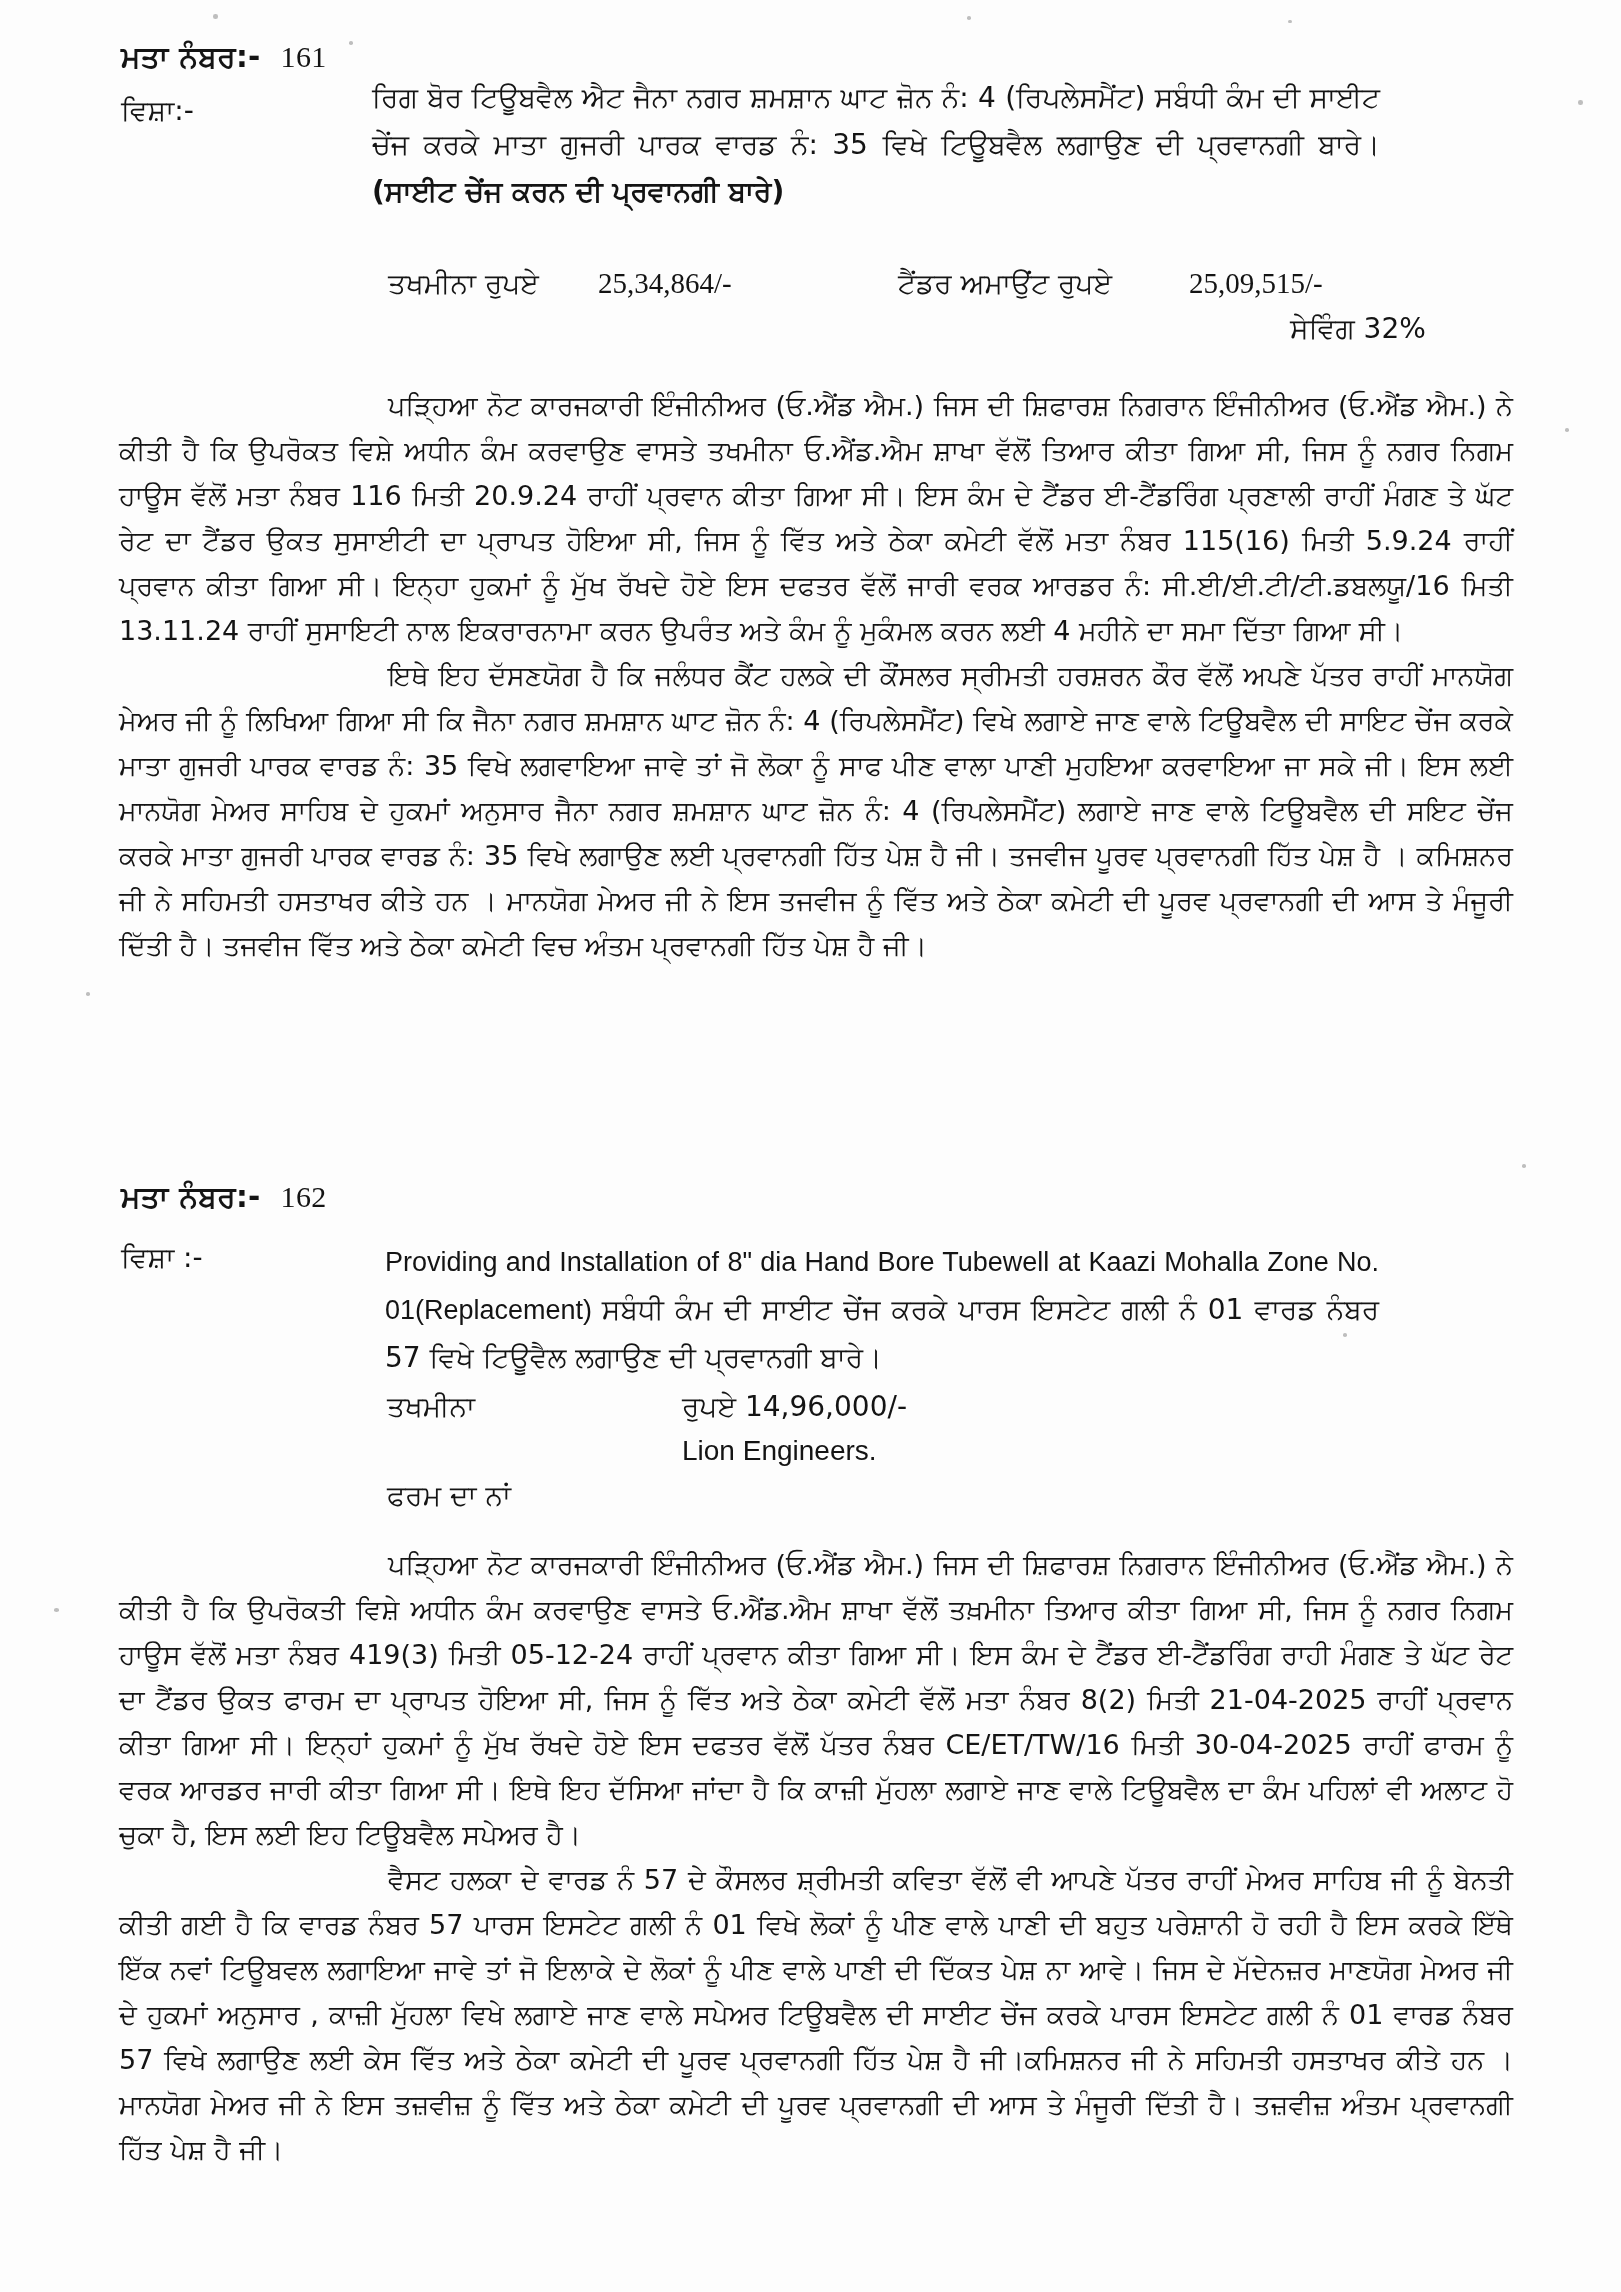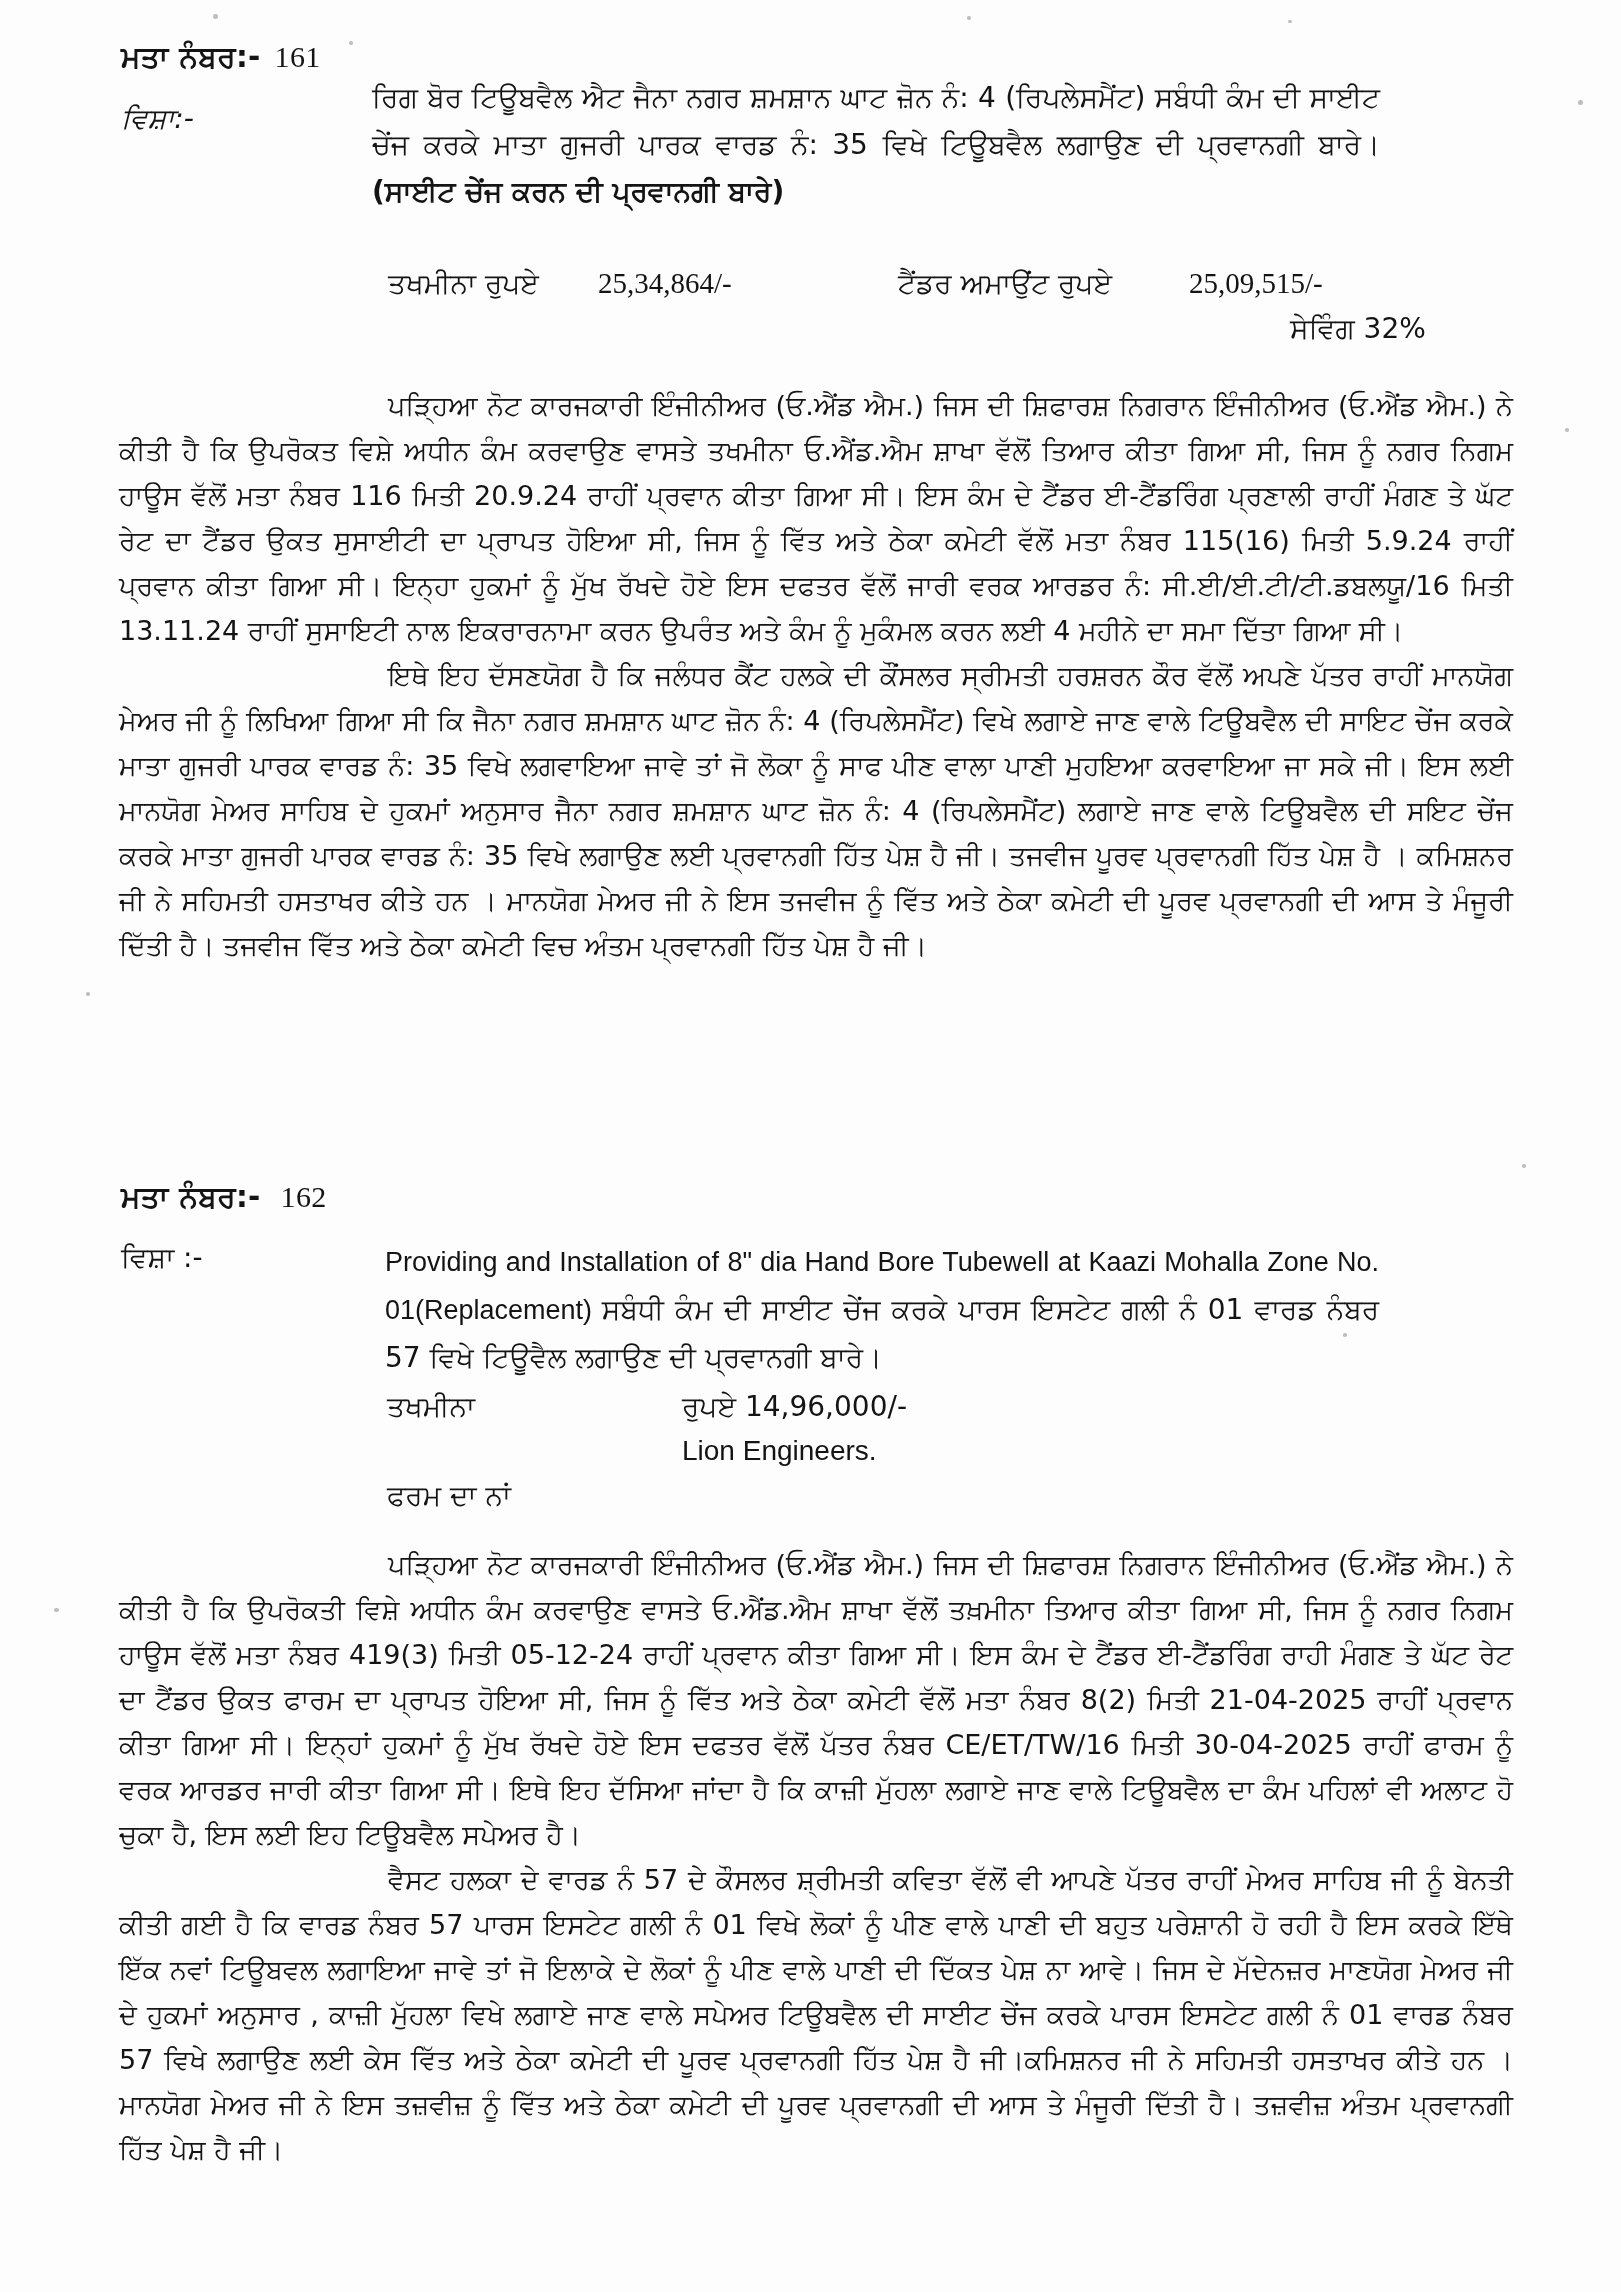--- a/index.html
+++ b/index.html
@@ -34,24 +34,24 @@
     font-family:"DejaVu Sans","Liberation Serif",serif;
   }
   .para p{margin:0;text-indent:269px;}
   .speck{position:absolute;background:#8a8a8a;border-radius:50%;opacity:.55;}
 </style>
 </head>
 <body>
 
 <div class="abs heading" style="left:121px;top:40px;">
   <span>ਮਤਾ ਨੰਬਰ:-</span>
-  <span class="num" style="margin-left:3px;">161</span>
+  <span class="num" style="margin-left:9px;">161</span>
 </div>
 
-<div class="abs label" style="left:121px;top:102px;font-style:italic;">ਵਿਸ਼ਾ:-</div>
+<div class="abs label" style="left:121px;top:94px;">ਵਿਸ਼ਾ:-</div>
 
 <div class="abs subject" style="left:372px;top:74px;width:1008px;">
   <span>ਰਿਗ ਬੋਰ ਟਿਊਬਵੈਲ ਐਟ ਜੈਨਾ ਨਗਰ ਸ਼ਮਸ਼ਾਨ ਘਾਟ ਜ਼ੋਨ ਨੰ: 4 (ਰਿਪਲੇਸਮੈਂਟ) ਸਬੰਧੀ ਕੰਮ ਦੀ ਸਾਈਟ ਚੇਂਜ ਕਰਕੇ ਮਾਤਾ ਗੁਜਰੀ ਪਾਰਕ ਵਾਰਡ ਨੰ: 35 ਵਿਖੇ ਟਿਊਬਵੈਲ ਲਗਾਉਣ ਦੀ ਪ੍ਰਵਾਨਗੀ ਬਾਰੇ। </span><b>(ਸਾਈਟ ਚੇਂਜ ਕਰਨ ਦੀ ਪ੍ਰਵਾਨਗੀ ਬਾਰੇ)</b>
 </div>
 
 <div class="abs" style="left:16px;top:267px;width:1621px;height:43px;">
   <span class="abs kv" style="left:372px;top:0;">ਤਖਮੀਨਾ ਰੁਪਏ</span>
   <span class="abs kv" style="left:582px;top:0;font-family:'Liberation Serif',serif;font-size:29px;">25,34,864/-</span>
   <span class="abs kv" style="left:882px;top:0;">ਟੈਂਡਰ ਅਮਾਉਂਟ ਰੁਪਏ</span>
   <span class="abs kv" style="left:1173px;top:0;font-family:'Liberation Serif',serif;font-size:29px;">25,09,515/-</span>

